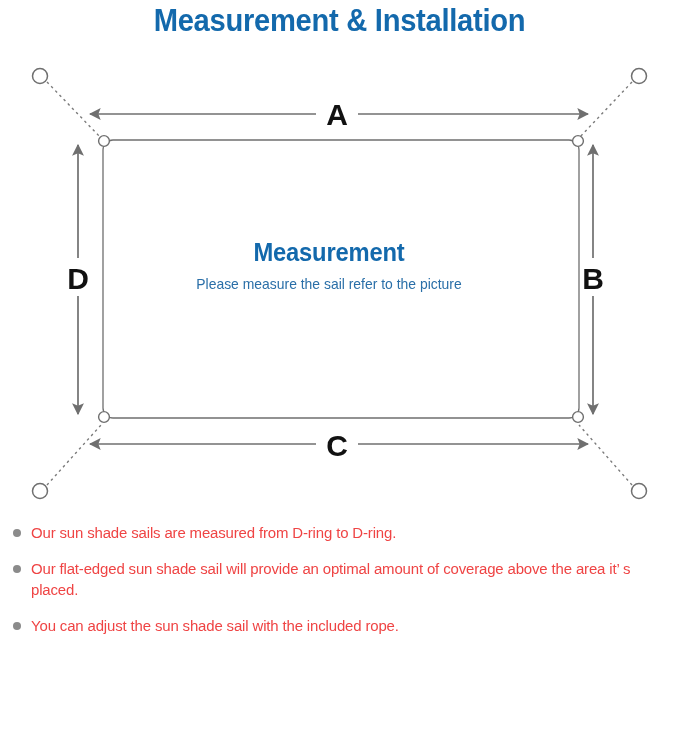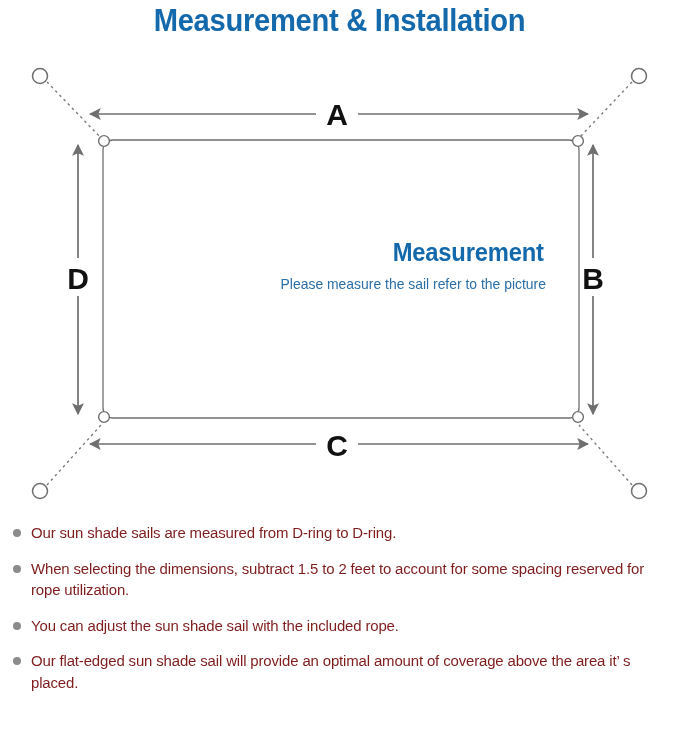--- a/index.html
+++ b/index.html
@@ -54,21 +54,21 @@
     fill: #111111;
     text-anchor: middle;
     dominant-baseline: central;
   }
 
   #center-block {
     position: absolute;
     left: 103px;
     top: 195px;
     width: 452px;
-    text-align: right;
+    text-align: center;
     pointer-events: none;
   }
   #center-title {
     font-family: "Liberation Sans", sans-serif;
     font-size: 25px;
     font-weight: bold;
     color: #1369ac;
     letter-spacing: -0.2px;
     line-height: 30px;
     transform: scaleX(0.95);
@@ -90,21 +90,21 @@
     width: 679px;
   }
   .note-item {
     position: relative;
     padding-left: 31px;
     padding-right: 6px;
     margin-bottom: 14px;
     font-family: "Liberation Sans", sans-serif;
     font-size: 15.2px;
     line-height: 21.5px;
-    color: #7f1d1d;
+    color: #ef4444;
     letter-spacing: -0.15px;
   }
   .note-bullet {
     position: absolute;
     left: 13px;
     top: 7px;
     width: 8px;
     height: 8px;
     border-radius: 50%;
     background: #8b8b8b;
@@ -186,23 +186,19 @@
   </div>
 </div>
 
 <div id="notes-list">
   <div class="note-item">
     <span class="note-bullet"></span>
     <span class="note-text">Our sun shade sails are measured from D-ring to D-ring.</span>
   </div>
   <div class="note-item">
     <span class="note-bullet"></span>
-    <span class="note-text">When selecting the dimensions, subtract 1.5 to 2 feet to account for some spacing reserved for rope utilization.</span>
+    <span class="note-text">Our flat-edged sun shade sail will provide an optimal amount of coverage above the area it’ s placed.</span>
   </div>
   <div class="note-item">
     <span class="note-bullet"></span>
     <span class="note-text">You can adjust the sun shade sail with the included rope.</span>
   </div>
-  <div class="note-item">
-    <span class="note-bullet"></span>
-    <span class="note-text">Our flat-edged sun shade sail will provide an optimal amount of coverage above the area it’ s placed.</span>
-  </div>
 </div>
 
 </body></html>

